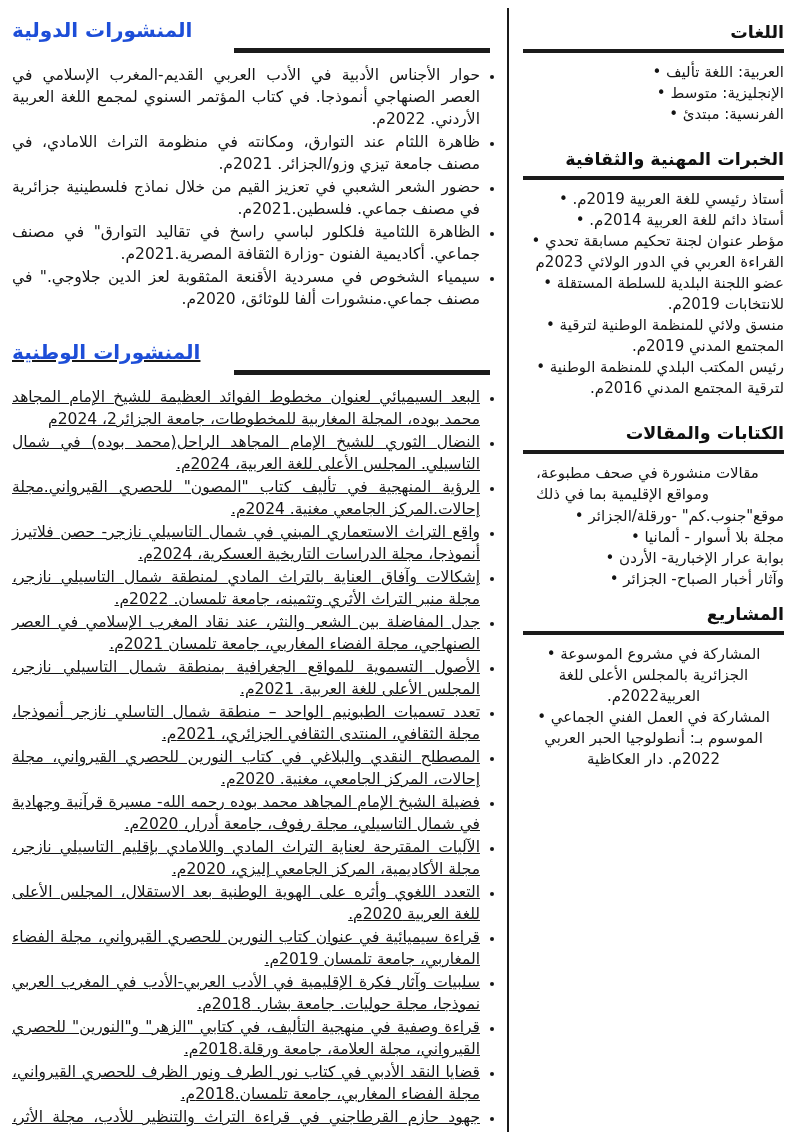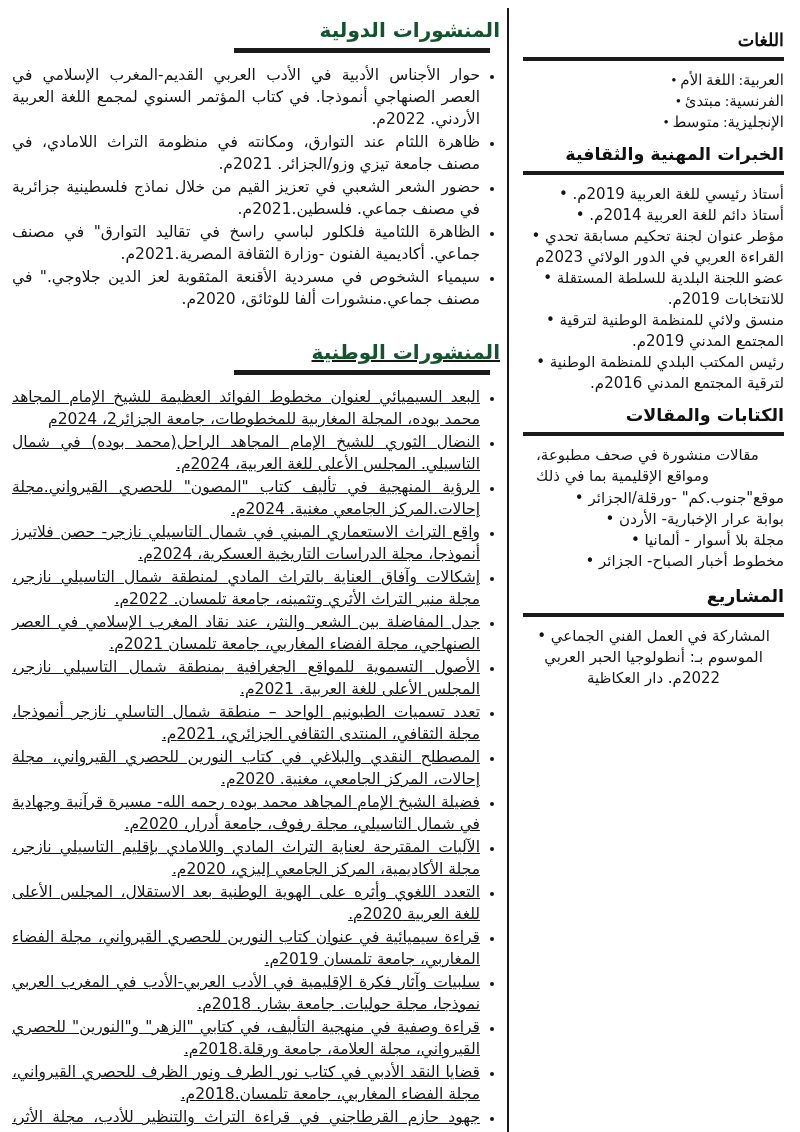--- a/index.html
+++ b/index.html
@@ -16,22 +16,22 @@
 
   
   .vline {
     position: absolute; left: 507px; top: 8px;
     width: 2px; height: 1124px; background: #1b1b1b;
   }
 
   
   .main-col { position: absolute; left: 12px; top: 16px; width: 488px; }
   .main-col h2 {
-    margin: 0; direction: rtl; text-align: right;
-    font-size: 20px; line-height: 28px; font-weight: bold; color: #14532d;
+    margin: 0; direction: rtl; text-align: left;
+    font-size: 20px; line-height: 28px; font-weight: bold; color: #1d4ed8;
     letter-spacing: 0;
   }
   .rule { background: #1b1b1b; }
   .rule-main { height: 5px; width: 256px; margin: 4px 10px 11px auto; }
   ul.main-list {
     direction: rtl; list-style: disc outside;
     margin: 0; padding: 0 20px 0 0;
     font-size: 15.5px; line-height: 22px;
     text-align: justify;
   }
@@ -39,22 +39,22 @@
   ul.main-list li::marker { font-size: 12px; }
   .main-section-2 { margin-top: 28px; text-decoration: underline; }
 
   
   .side-col { position: absolute; left: 523px; top: 20px; width: 261px; }
   .side-col h3 {
     margin: 0; direction: rtl; text-align: right;
     font-size: 17.5px; line-height: 25px; font-weight: bold; color: #111;
   }
   .rule-side { height: 4px; width: 100%; margin: 4px 0 9px 0; }
-  .side-section { margin-top: 9px; }
-  .side-section:first-child { margin-top: 8px; font-family: Liberation Serif, serif; }
+  .side-section { margin-top: 22px; }
+  .side-section:first-child { margin-top: 0; }
   ul.side-list {
     list-style: none; margin: 0; padding: 0;
     font-size: 15px; line-height: 21px;
   }
   ul.side-list li {
     direction: ltr;          
     text-align: right;
     margin: 0; padding: 0;
   }
   ul.side-list li .blt { color: #141414; }
@@ -112,23 +112,23 @@
     </section>
 
   </main>
 
   <aside class="side-col">
 
     <section class="side-section">
       <h3>اللغات</h3>
       <div class="rule rule-side"></div>
       <ul class="side-list">
-          <li><span class="blt">• </span><bdi dir="rtl">العربية: اللغة الأم</bdi></li>
+          <li><span class="blt">• </span><bdi dir="rtl">العربية: اللغة تأليف</bdi></li>
+          <li><span class="blt">• </span><bdi dir="rtl">الإنجليزية: متوسط</bdi></li>
           <li><span class="blt">• </span><bdi dir="rtl">الفرنسية: مبتدئ</bdi></li>
-          <li><span class="blt">• </span><bdi dir="rtl">الإنجليزية: متوسط</bdi></li>
         </ul>
     </section>
 
     <section class="side-section">
       <h3>الخبرات المهنية والثقافية</h3>
       <div class="rule rule-side"></div>
       <ul class="side-list">
           <li><span class="blt">• </span><bdi dir="rtl">أستاذ رئيسي للغة العربية 2019م.</bdi></li>
           <li><span class="blt">• </span><bdi dir="rtl">أستاذ دائم للغة العربية 2014م.</bdi></li>
           <li><span class="blt">• </span><bdi dir="rtl">مؤطر عنوان لجنة تحكيم مسابقة تحدي القراءة العربي في الدور الولائي 2023م</bdi></li>
@@ -137,29 +137,30 @@
           <li><span class="blt">• </span><bdi dir="rtl">رئيس المكتب البلدي للمنظمة الوطنية لترقية المجتمع المدني 2016م.</bdi></li>
         </ul>
     </section>
 
     <section class="side-section">
       <h3>الكتابات والمقالات</h3>
       <div class="rule rule-side"></div>
       <p class="intro">مقالات منشورة في صحف مطبوعة، ومواقع الإقليمية بما في ذلك</p>
       <ul class="side-list">
           <li><span class="blt">• </span><bdi dir="rtl">موقع"جنوب.كم" -ورقلة/الجزائر</bdi></li>
+          <li><span class="blt">• </span><bdi dir="rtl">مجلة بلا أسوار - ألمانيا</bdi></li>
           <li><span class="blt">• </span><bdi dir="rtl">بوابة عرار الإخبارية- الأردن</bdi></li>
-          <li><span class="blt">• </span><bdi dir="rtl">مجلة بلا أسوار - ألمانيا</bdi></li>
-          <li><span class="blt">• </span><bdi dir="rtl">مخطوط أخبار الصباح- الجزائر</bdi></li>
+          <li><span class="blt">• </span><bdi dir="rtl">وآثار أخبار الصباح- الجزائر</bdi></li>
         </ul>
     </section>
 
     <section class="side-section projects">
       <h3>المشاريع</h3>
       <div class="rule rule-side"></div>
       <ul class="side-list centered">
+          <li><span class="blt">• </span><bdi dir="rtl">المشاركة في مشروع الموسوعة الجزائرية بالمجلس الأعلى للغة العربية2022م.</bdi></li>
           <li><span class="blt">• </span><bdi dir="rtl">المشاركة في العمل الفني الجماعي الموسوم بـ: أنطولوجيا الحبر العربي 2022م. دار العكاظية</bdi></li>
         </ul>
     </section>
 
   </aside>
 
 </div>
 
 </body></html>

